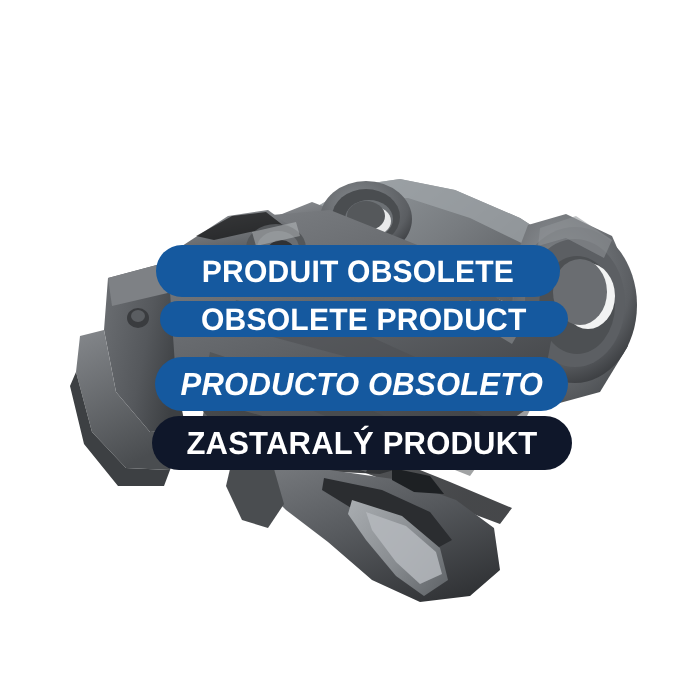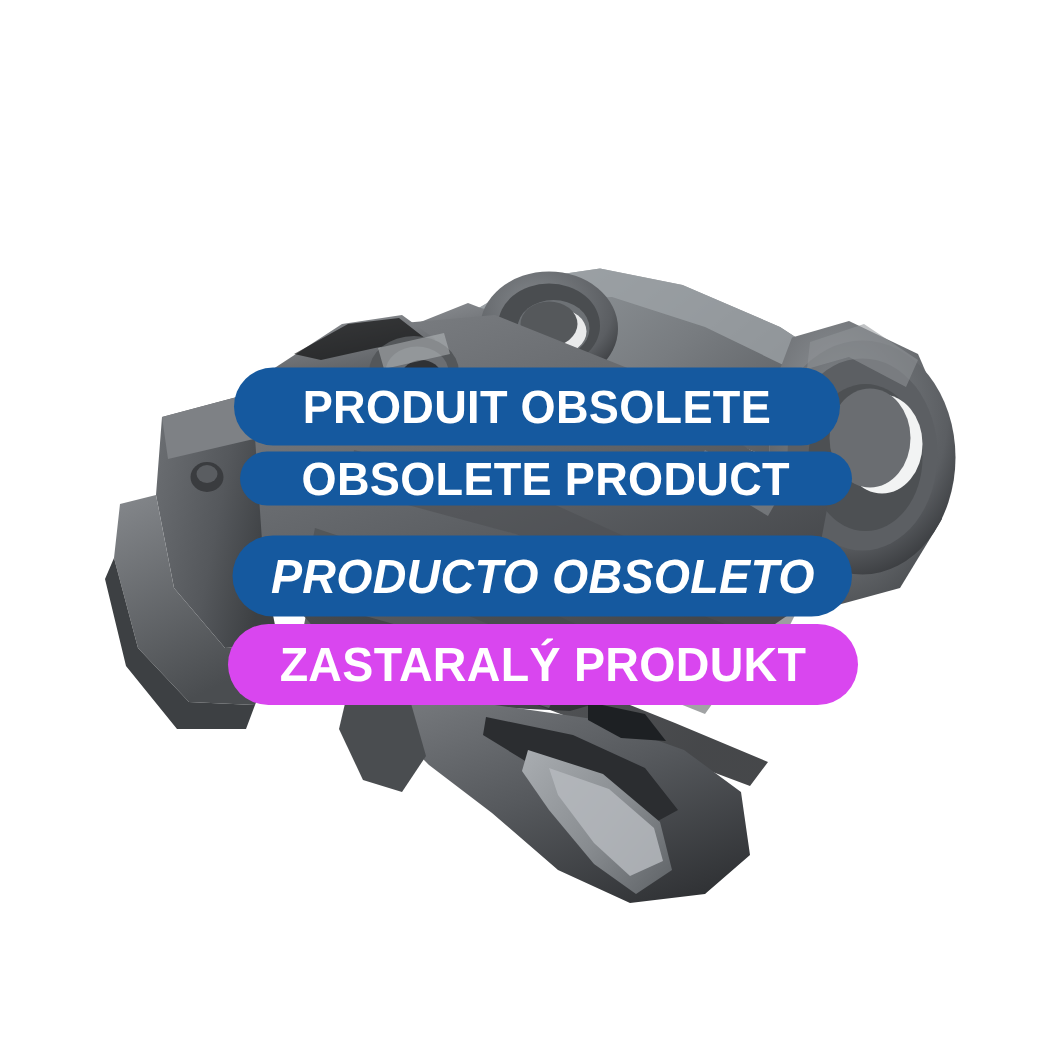--- a/index.html
+++ b/index.html
@@ -232,19 +232,19 @@
     </div>
 
     <div class="banner banner-2" style="background: rgb(21, 89, 159); color: rgb(255, 255, 255);">
       <span class="banner-label">OBSOLETE PRODUCT</span>
     </div>
 
     <div class="banner banner-3" style="background: rgb(21, 89, 159); color: rgb(255, 255, 255);">
       <span class="banner-label">PRODUCTO OBSOLETO</span>
     </div>
 
-    <div class="banner banner-4" style="background: #d946ef; color: rgb(255, 255, 255);">
+    <div class="banner banner-4" style="background: #0f172a; color: rgb(255, 255, 255);">
       <span class="banner-label">ZASTARALÝ PRODUKT</span>
     </div>
 
   </div>
 
 </div>
 
 </body></html>

